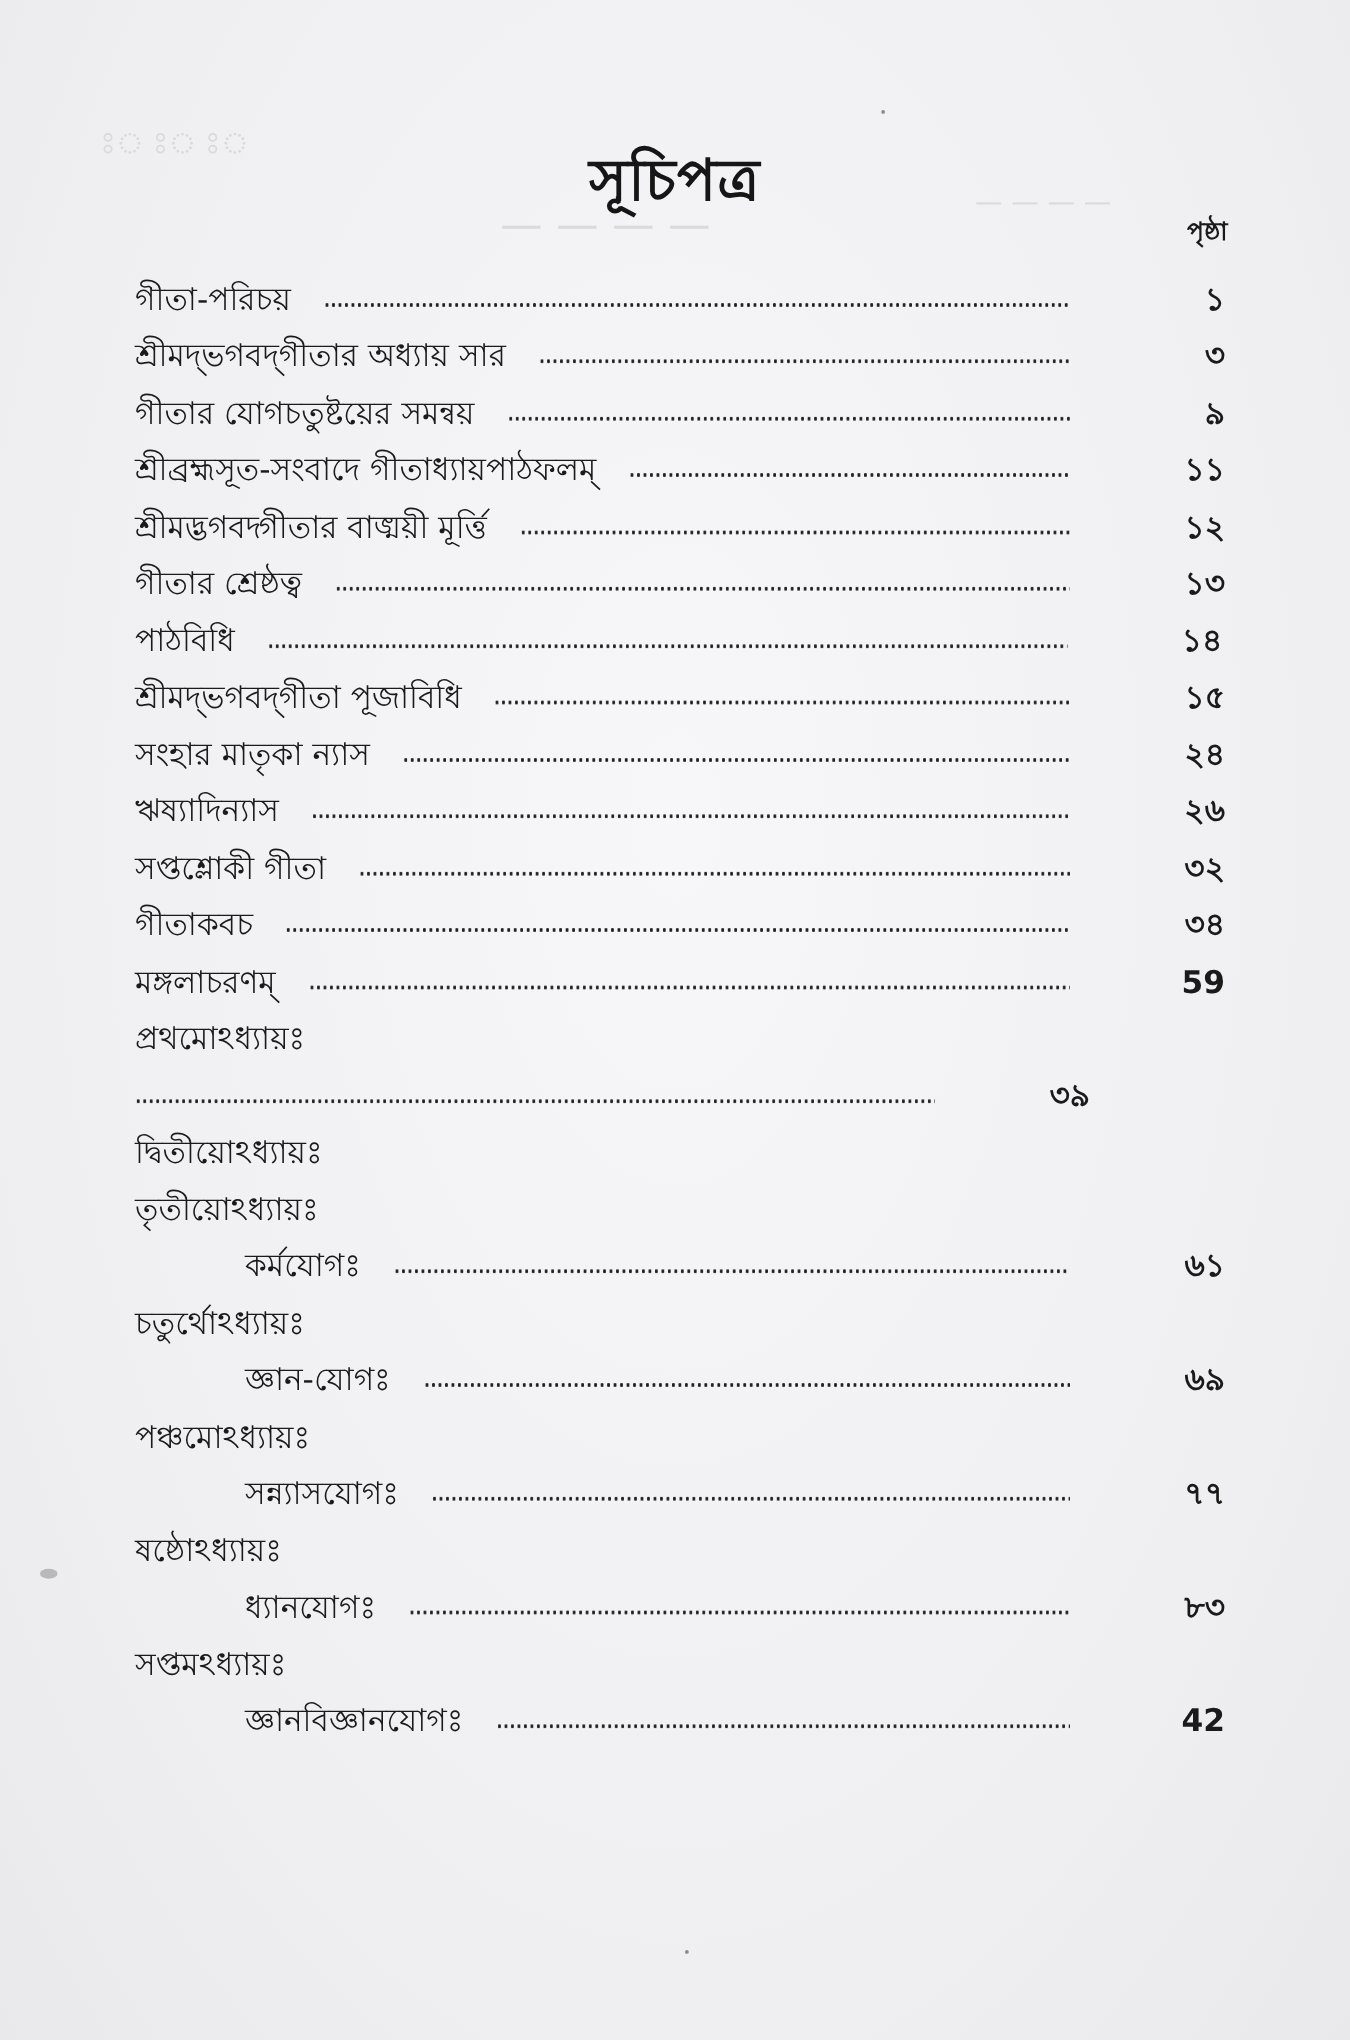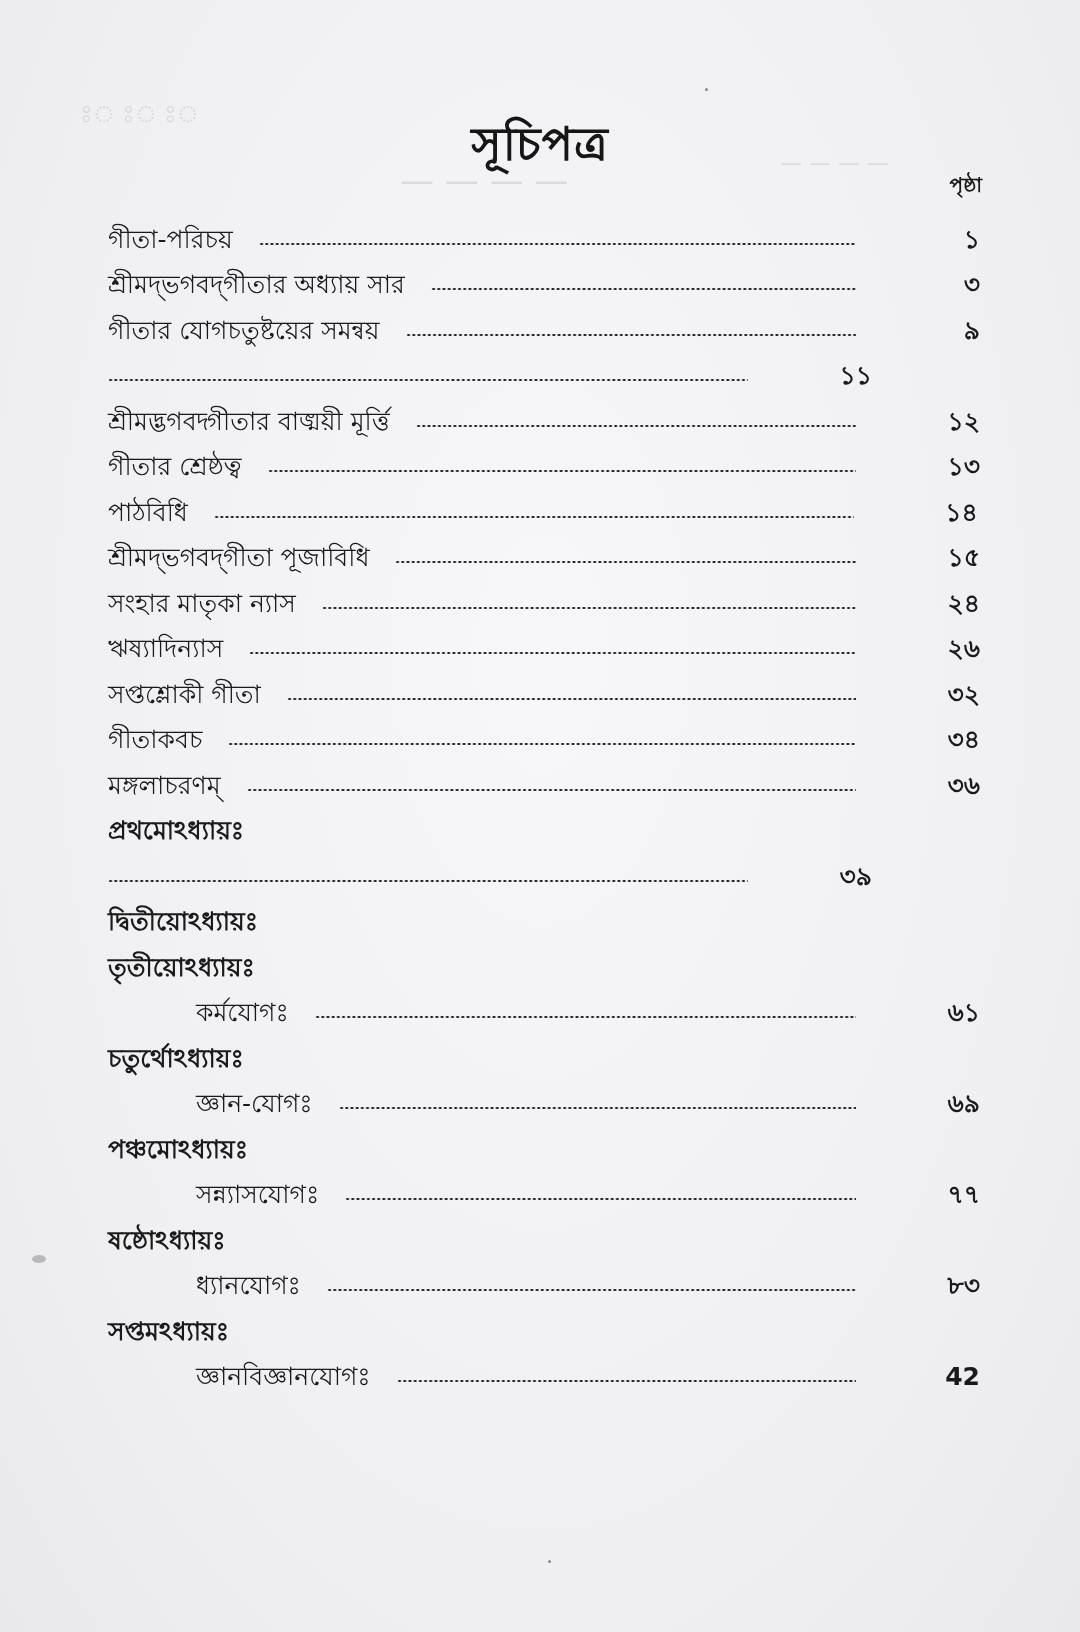--- a/index.html
+++ b/index.html
@@ -62,21 +62,21 @@
       font-size: 25px;
       gap: 12px;
     }
     .row.indent .label {
       padding-left: 88px;
     }
     .row.heading {
       height: 45.5px;
     }
     .row.heading .label {
-      font-weight: bold;
+      font-weight: normal;
       font-size: 25px;
     }
     .label {
       white-space: nowrap;
       padding-right: 14px;
       line-height: 32px;
     }
     .leader {
       flex: 1;
       height: 8px;
@@ -130,20 +130,21 @@
       <span class="label">শ্রীমদ্‌ভগবদ্‌গীতার অধ্যায় সার</span>
       <span class="leader"></span>
       <span class="num">৩</span>
     </div>
     <div class="row">
       <span class="label">গীতার যোগচতুষ্টয়ের সমন্বয়</span>
       <span class="leader"></span>
       <span class="num">৯</span>
     </div>
     <div class="row">
+      <span class="label">শ্রীব্রহ্মসূত-সংবাদে গীতাধ্যায়পাঠফলম্‌</span>
       <span class="leader"></span>
       <span class="num">১১</span>
     </div>
     <div class="row">
       <span class="label">শ্রীমদ্ভগবদ্গীতার বাঙ্ময়ী মূর্ত্তি</span>
       <span class="leader"></span>
       <span class="num">১২</span>
     </div>
     <div class="row">
       <span class="label">গীতার শ্রেষ্ঠত্ব</span>
@@ -176,21 +177,21 @@
       <span class="num">৩২</span>
     </div>
     <div class="row">
       <span class="label">গীতাকবচ</span>
       <span class="leader"></span>
       <span class="num">৩৪</span>
     </div>
     <div class="row">
       <span class="label">মঙ্গলাচরণম্‌</span>
       <span class="leader"></span>
-      <span class="num">৩৬</span>
+      <span class="num">59</span>
     </div>
 
     <div class="row heading">
       <span class="label">প্রথমোঽধ্যায়ঃ</span>
       <span class="leader"></span>
         <span class="num"></span>
     </div>
     <div class="row indent">
       <span class="leader"></span>
       <span class="num">৩৯</span>

